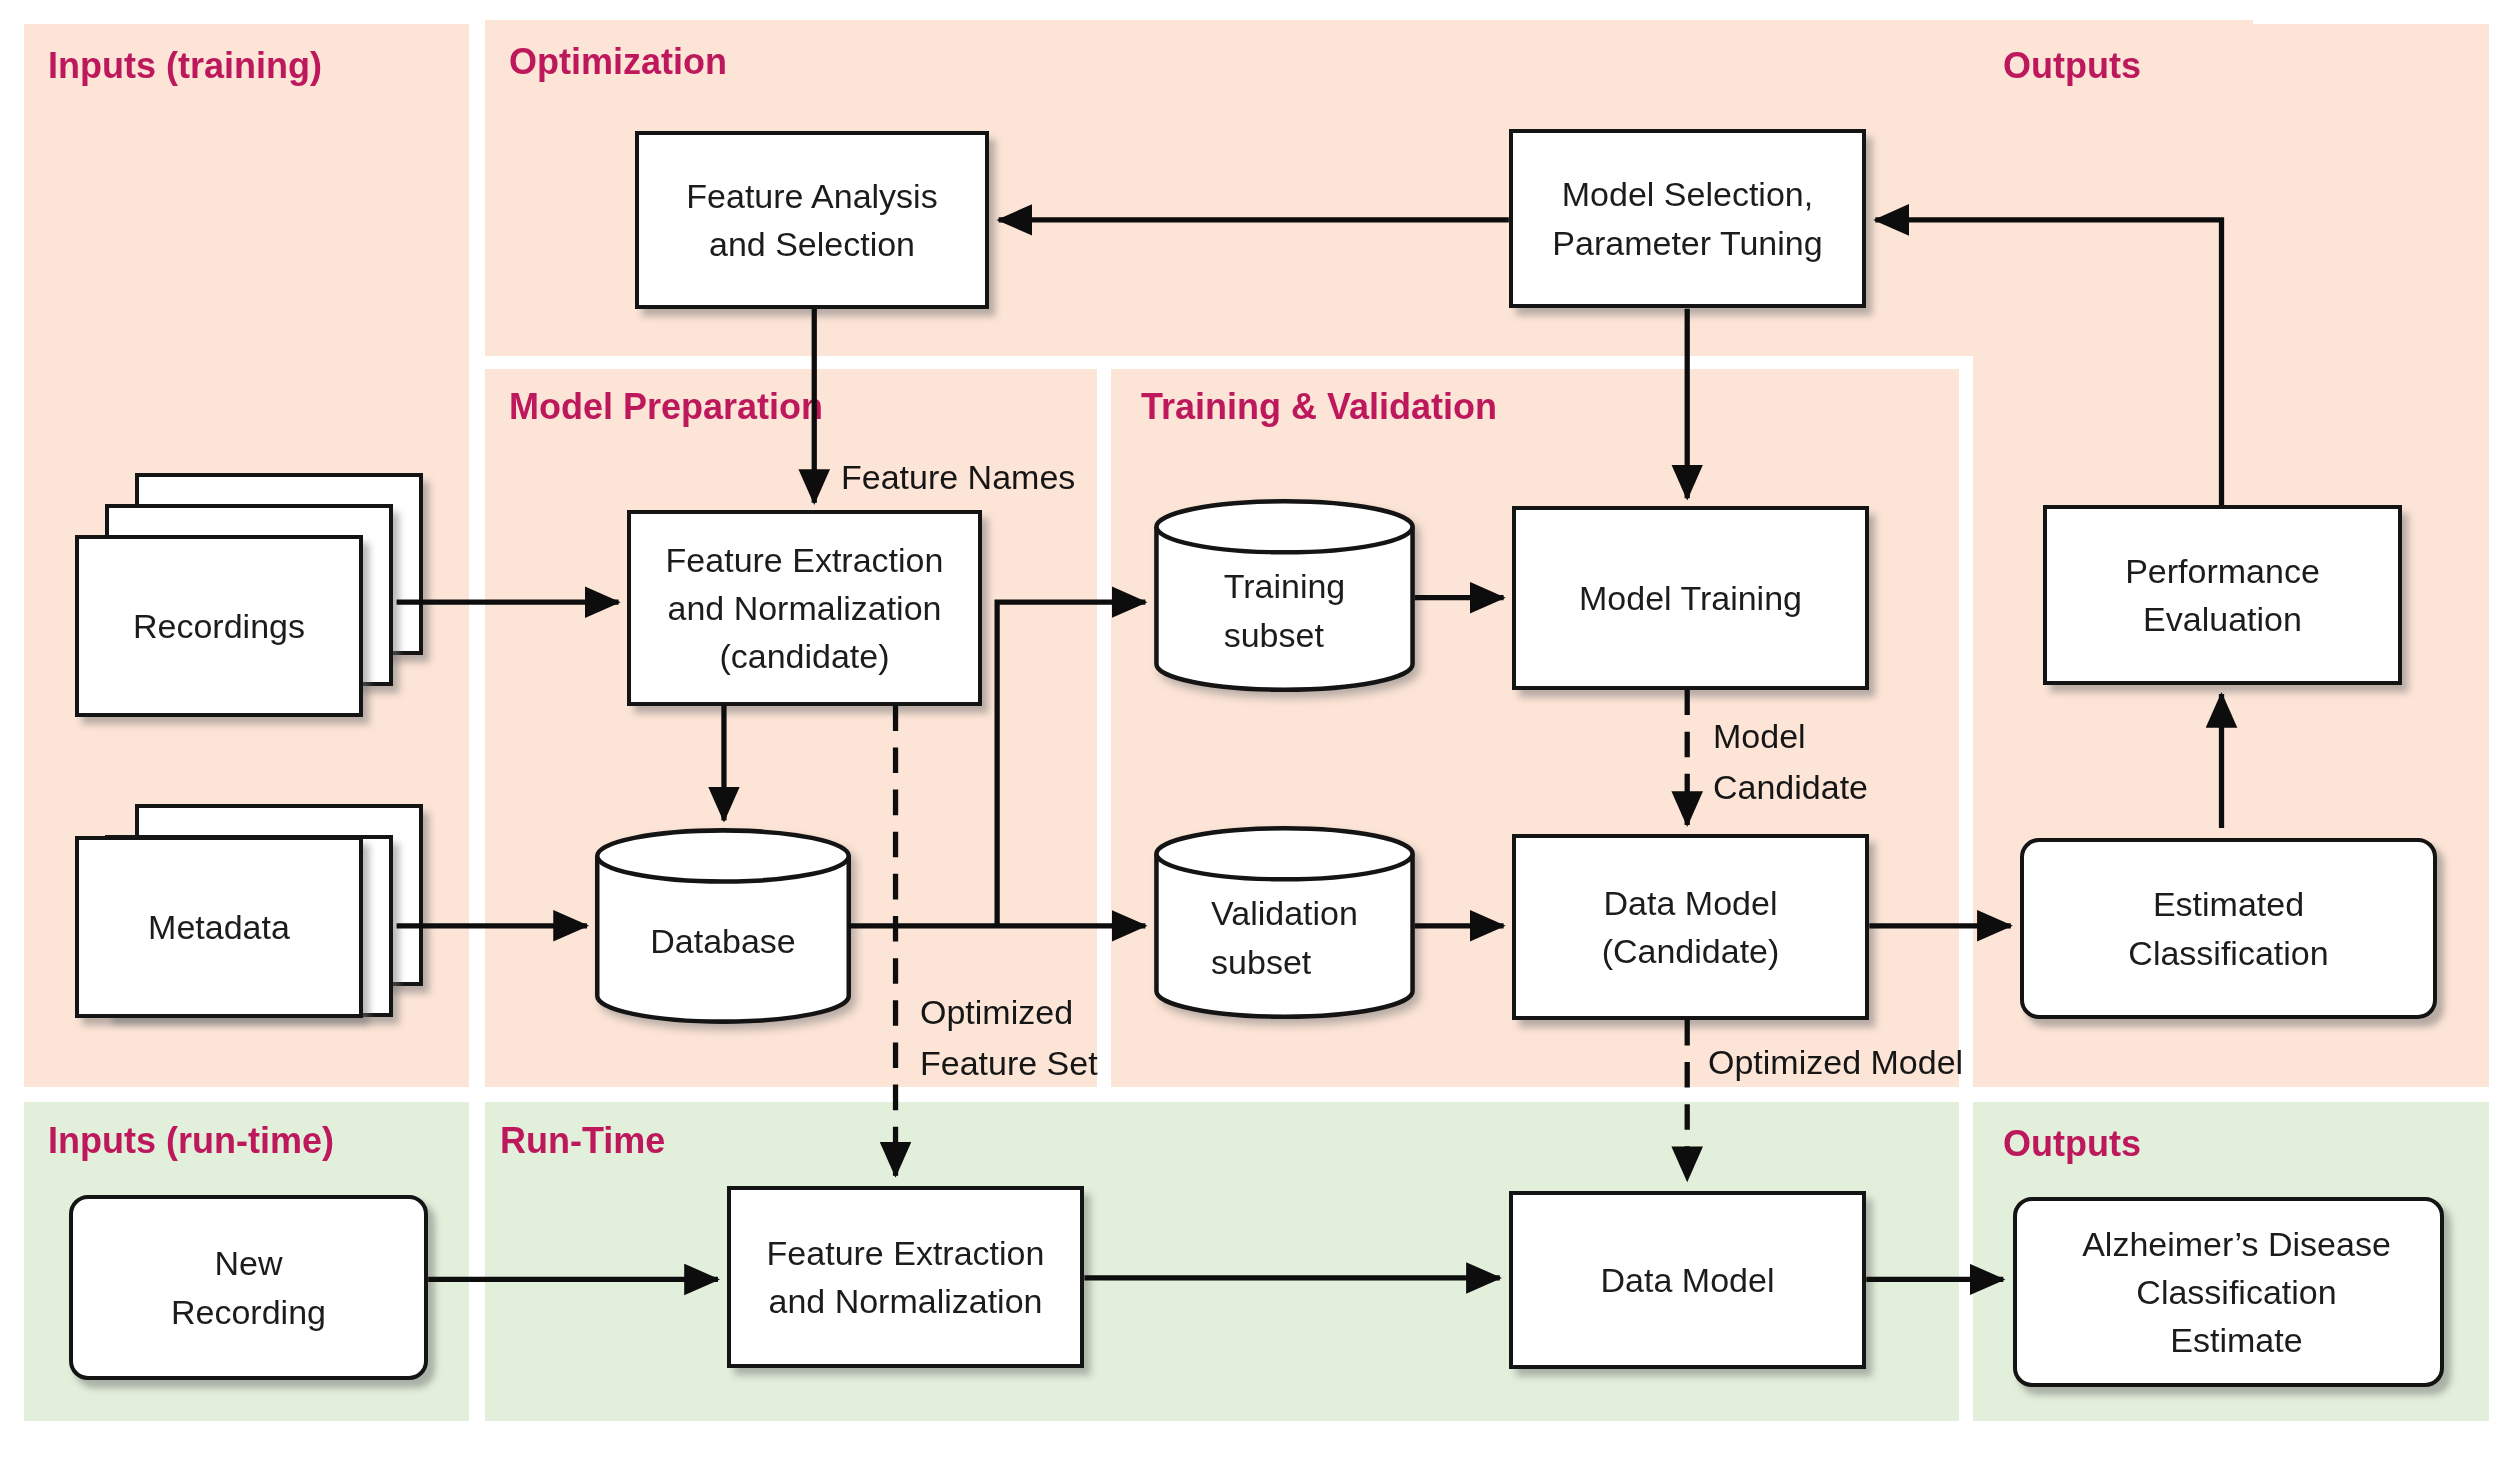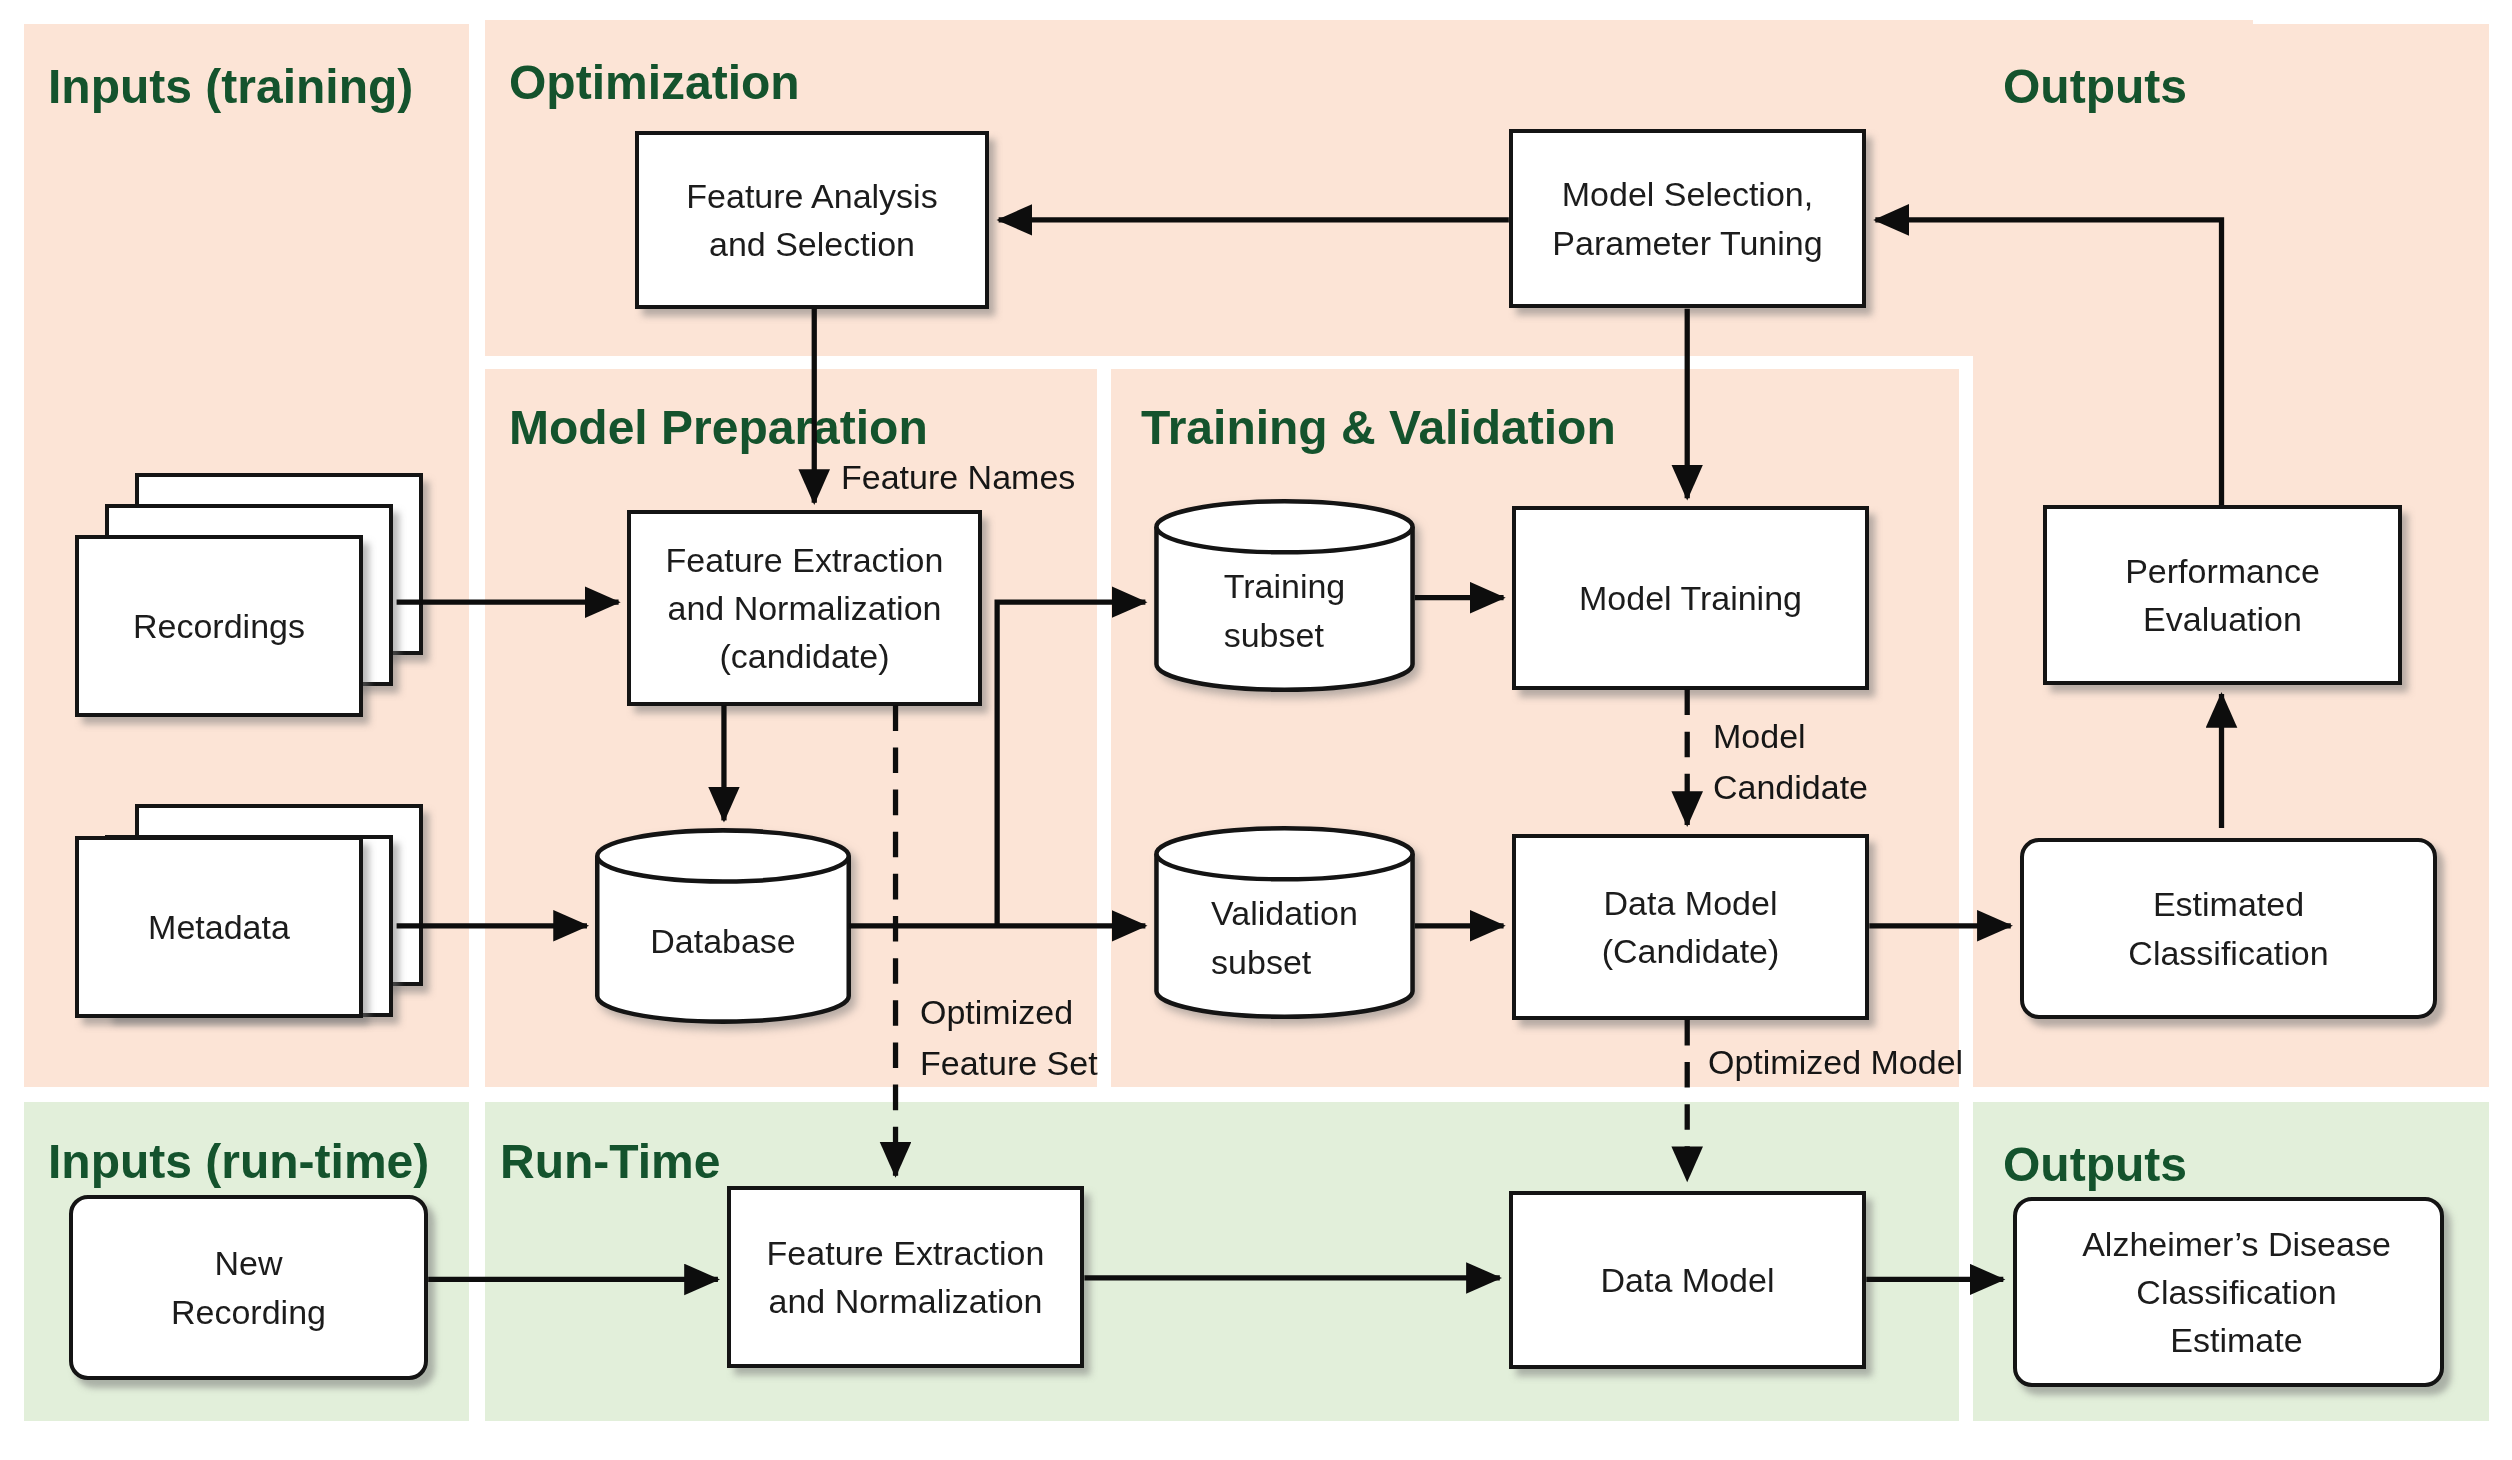--- a/index.html
+++ b/index.html
@@ -12,21 +12,21 @@
   html,body{margin:0;padding:0;background:#ffffff;}
   .stage{
     position:relative;width:2512px;height:1461px;background:#ffffff;overflow:hidden;
     font-family:"Liberation Sans", sans-serif;color:#1c1c1c;
   }
   .panel{position:absolute;}
   .panel.peach{background:var(--peach);}
   .panel.green{background:var(--green);}
   .panel-label{
     position:absolute;top:21px;left:24px;
-    font-size:48px;font-weight:bold;color:#14532d;letter-spacing:0px;white-space:pre;margin-top:14px;
+    font-size:36px;font-weight:bold;color:#be185d;letter-spacing:0px;white-space:pre;
   }
   .node{
     position:absolute;z-index:2;
     background:var(--boxfill);border:4.5px solid var(--boxborder);
     box-sizing:border-box;
     display:flex;align-items:center;justify-content:center;text-align:center;
     font-size:34px;line-height:1.42;white-space:pre-line;
     box-shadow:6.8px 7.5px 6.8px rgba(115,115,115,0.5);
   }
   .node.rounded{border-radius:19px;margin-top:8px;}

